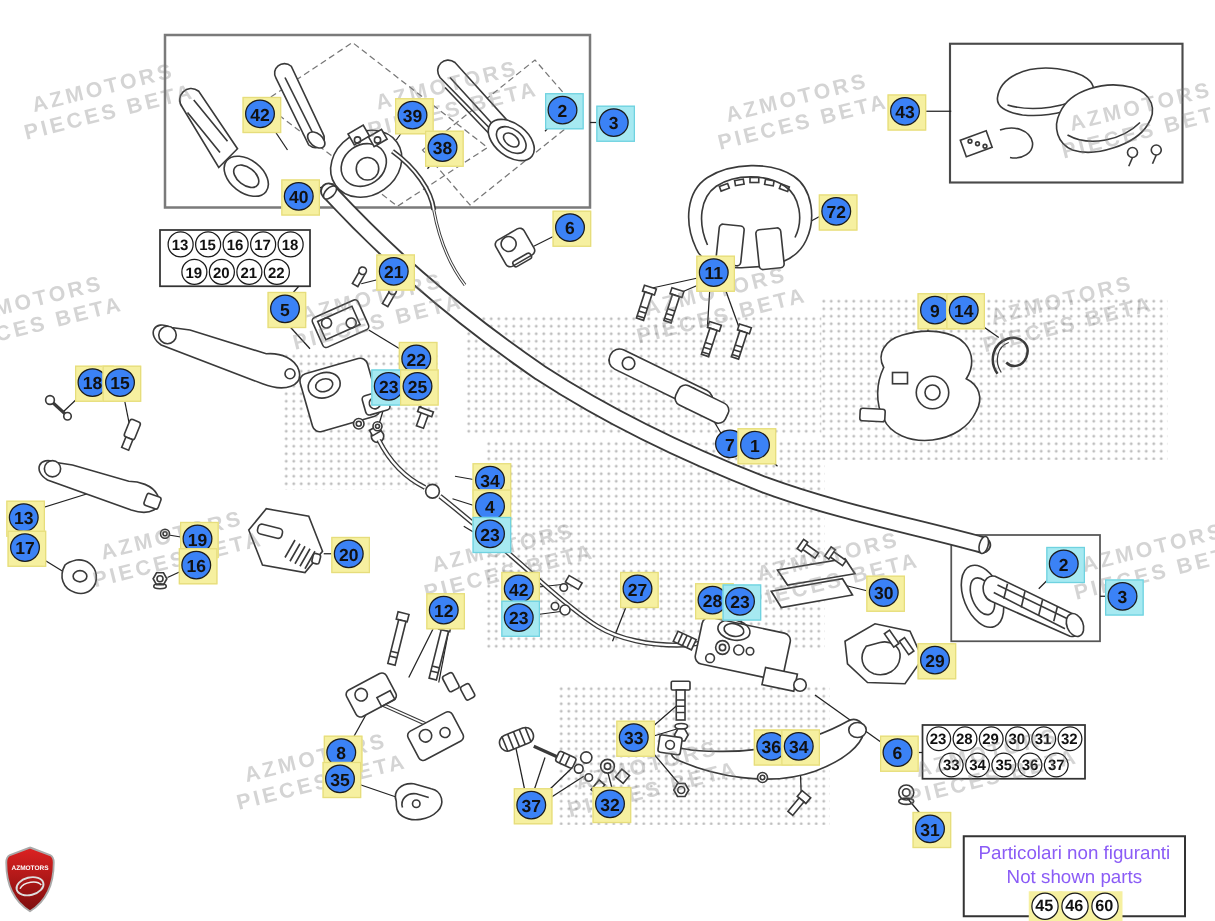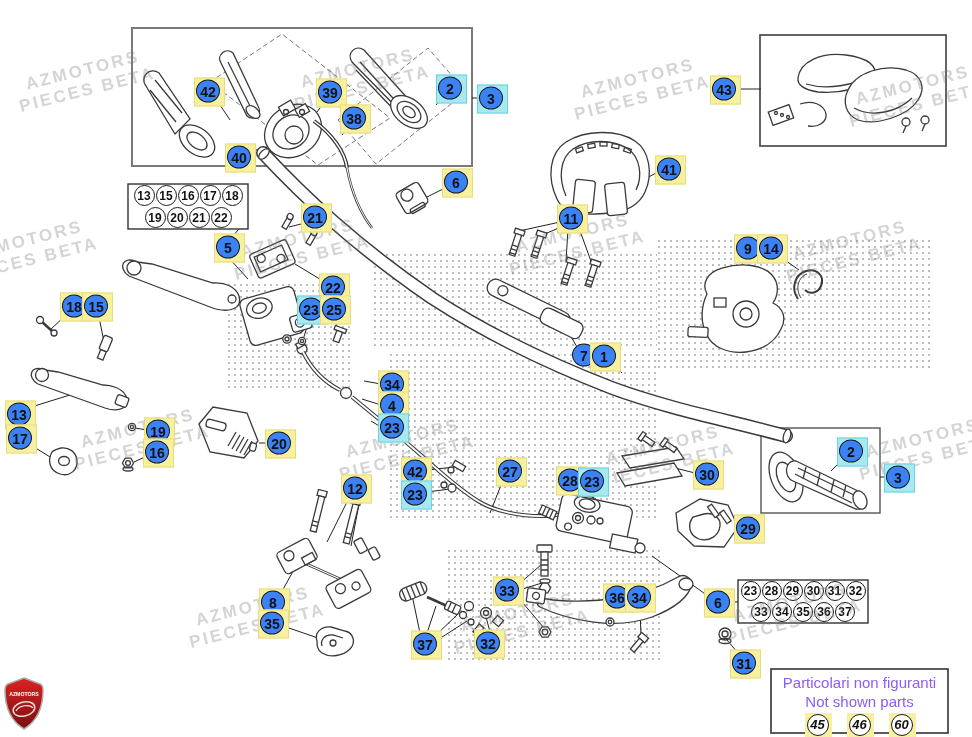--- a/index.html
+++ b/index.html
@@ -29,21 +29,21 @@
       display:flex;align-items:center;justify-content:center;font-weight:bold;font-size:12px;
       color:#111;box-sizing:border-box;position:relative;}
   #left-legend{left:128px;top:184px;width:120px;height:45px;}
   #left-legend .lc{width:21px;height:21px;}
   #right-legend{left:738px;top:580px;width:130px;height:43px;}
   
   #not-shown{position:absolute;left:771px;top:669px;width:177px;height:64px;z-index:4;
      display:flex;flex-direction:column;align-items:center;justify-content:flex-start;
      padding-top:5px;box-sizing:border-box;}
   #not-shown .t{font-weight:normal;font-size:15px;color:#8b5cf6;line-height:1.25;}
-  #not-shown .row{display:flex;gap:20px;margin-top:2px;font-style:italic;}
+  #not-shown .row{display:flex;gap:2px;margin-top:2px;}
   #not-shown .lc{width:22px;height:22px;font-size:13px;}
   #not-shown .lc::before{content:"";position:absolute;left:-3px;top:-2px;right:-4px;bottom:-4px;
      background:var(--yl);z-index:-1;}
   #logo{position:absolute;left:4px;top:677px;z-index:6;}
 </style>
 </head>
 <body>
 
 <div id="stage" style="--yl: #f6f0a0; --cy: #a6e9f1;">
 
@@ -538,21 +538,21 @@
       <div class="callout hl-yellow" style="left: 724px; top: 89px;">
         <span class="patch"></span>
         <span class="circ">43</span>
       </div>
       <div class="callout hl-yellow" style="left: 456px; top: 182px;">
         <span class="patch"></span>
         <span class="circ">6</span>
       </div>
       <div class="callout hl-yellow" style="left: 669px; top: 169px;">
         <span class="patch"></span>
-        <span class="circ">41</span>
+        <span class="circ">72</span>
       </div>
       <div class="callout hl-yellow" style="left: 571px; top: 218px;">
         <span class="patch"></span>
         <span class="circ">11</span>
       </div>
       <div class="callout hl-yellow" style="left: 315px; top: 217px;">
         <span class="patch"></span>
         <span class="circ">21</span>
       </div>
       <div class="callout hl-yellow" style="left: 228px; top: 247px;">

